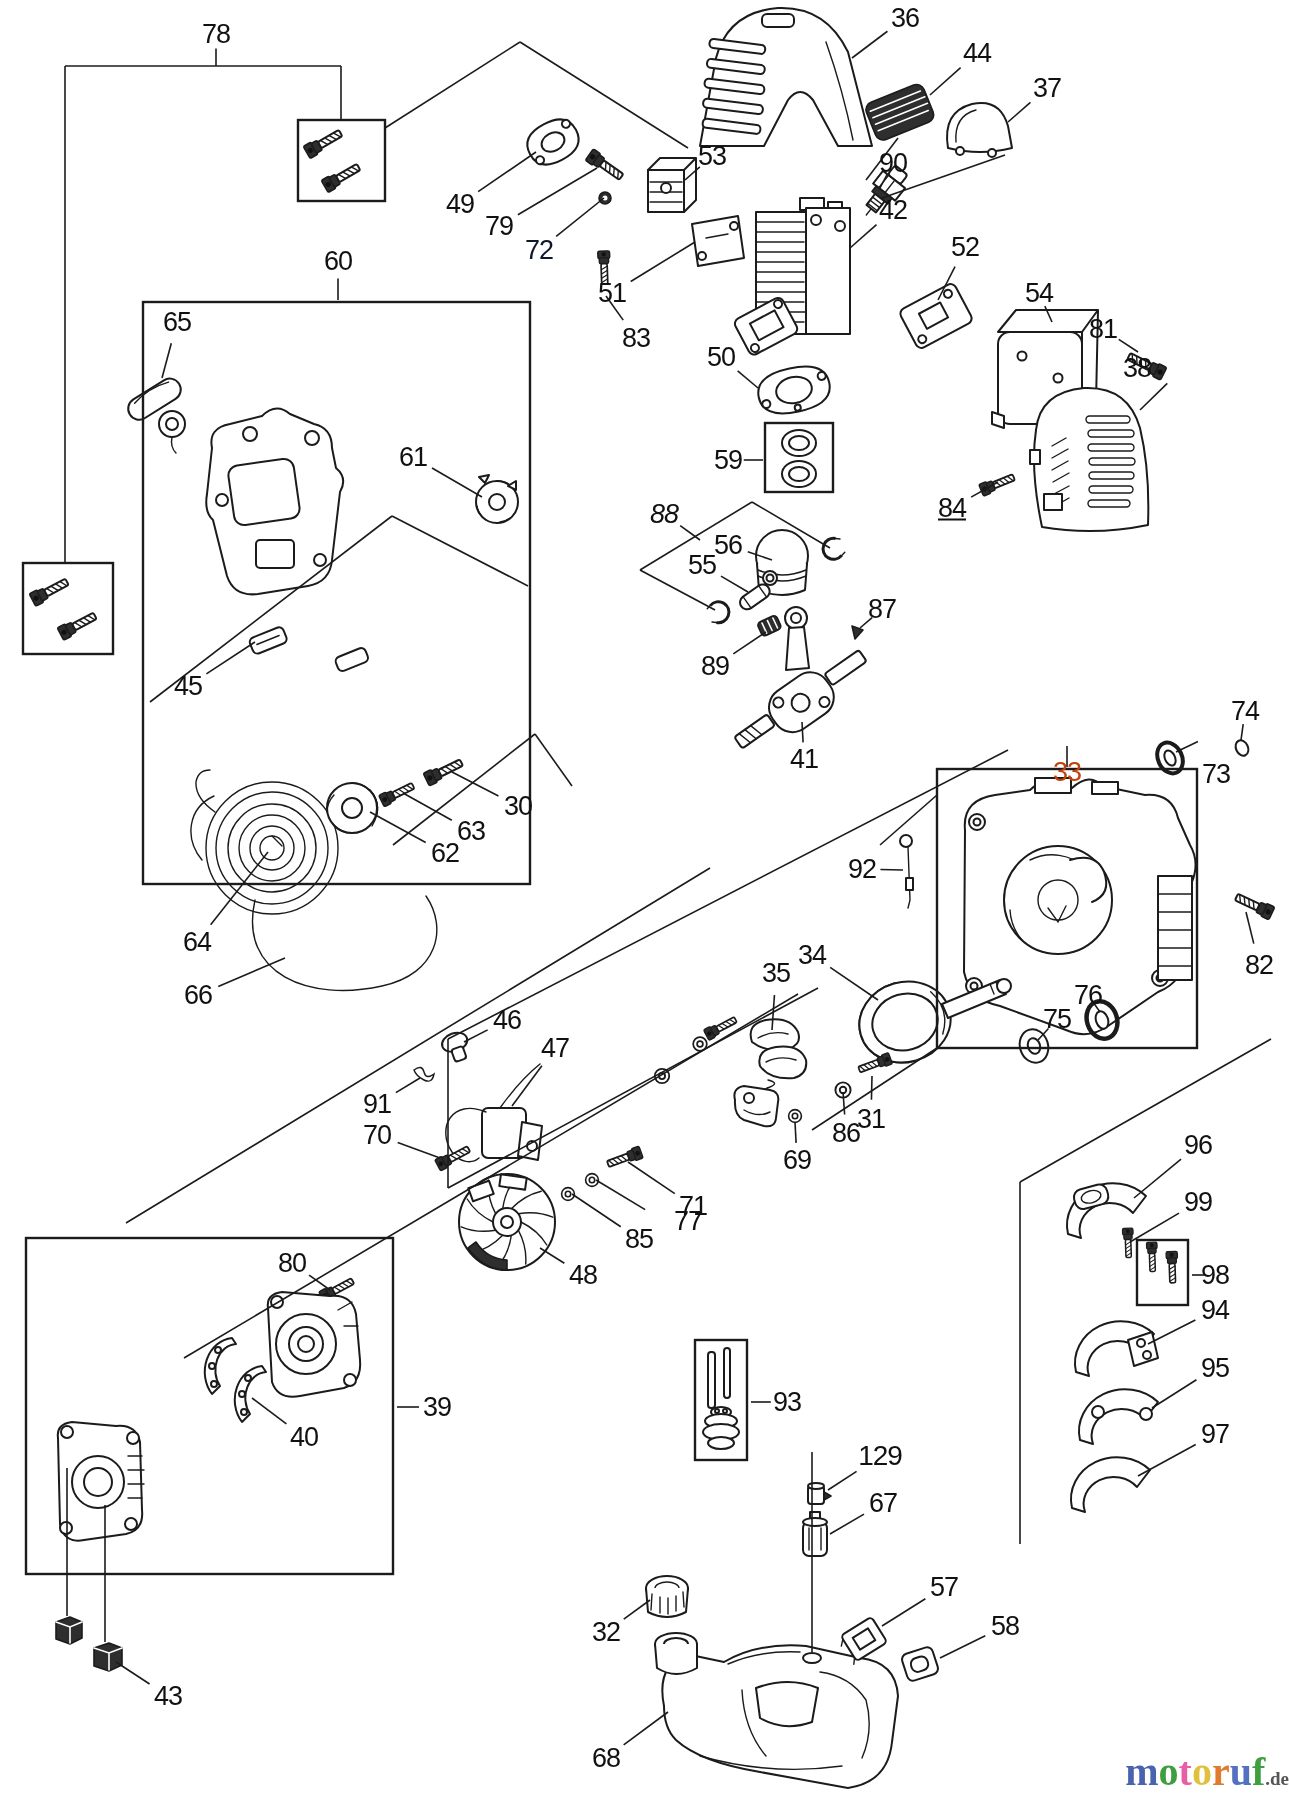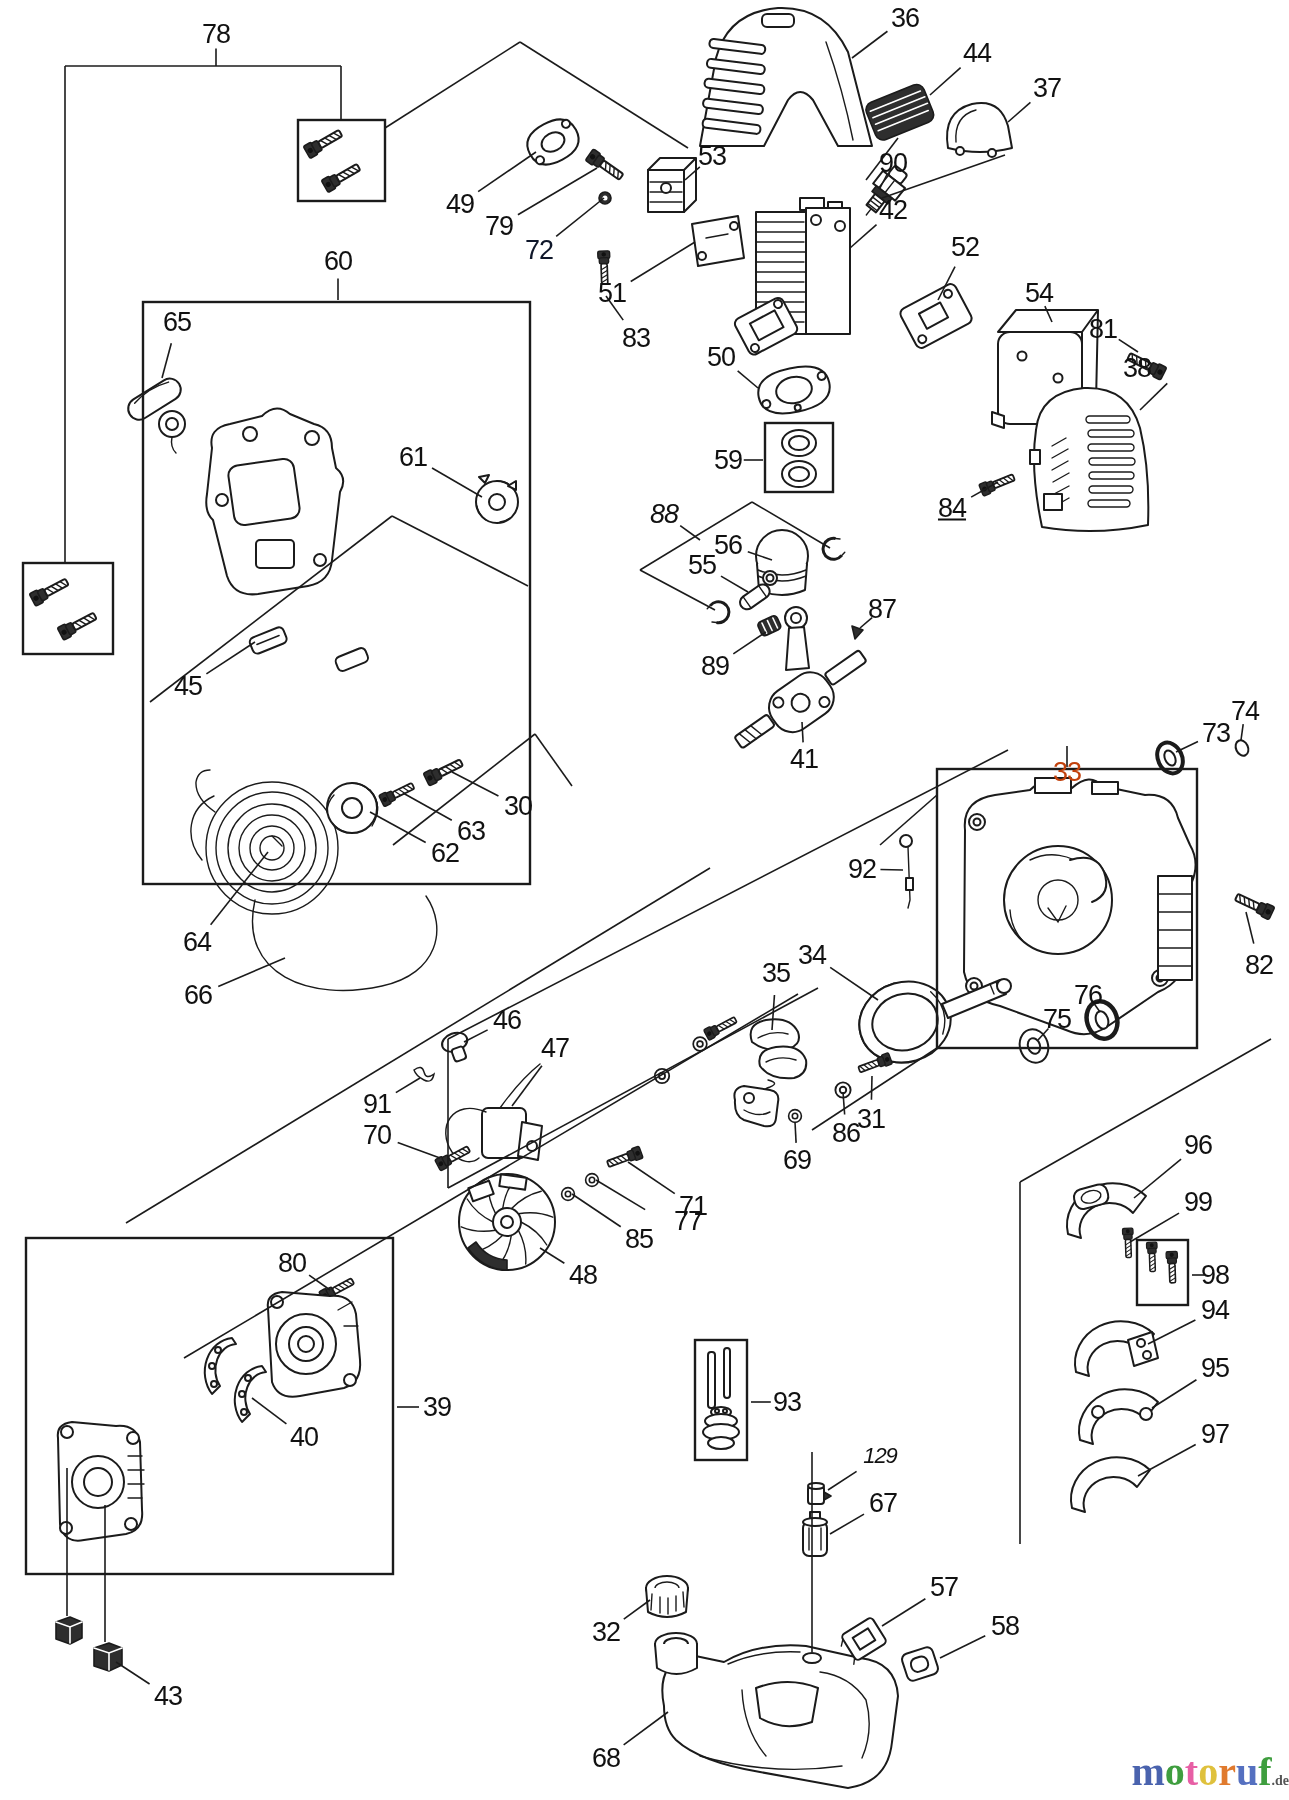--- a/index.html
+++ b/index.html
@@ -1,31 +1,31 @@
 <!DOCTYPE html>
 <html><head>
 <meta charset="utf-8">
 <style>
   html,body{margin:0;padding:0;background:#fff;}
   #stage{position:relative;width:1289px;height:1800px;background:#ffffff;overflow:hidden;
          font-family:"Liberation Sans",sans-serif;}
   #parts-svg,#overlay-svg{position:absolute;left:0;top:0;}
   .part-label{position:absolute;transform:translate(-50%,-50%);font-size:27px;line-height:1;
               color:#111;letter-spacing:-1px;white-space:nowrap;}
-  .part-label.small{font-size:22px;font-style:italic;}
+  .part-label.small{font-size:28px;}
   .ln{stroke:#1b1b1b;stroke-width:1.6;fill:none;}
   .bx{stroke:#1b1b1b;stroke-width:2.4;fill:none;}
   .p{stroke:#1b1b1b;stroke-width:2;fill:#fff;stroke-linejoin:round;stroke-linecap:round;}
   .pt{stroke:#1b1b1b;stroke-width:1.4;fill:none;stroke-linecap:round;}
   .pd{stroke:#1b1b1b;stroke-width:1.6;fill:#2e2e2e;stroke-linejoin:round;}
   .pw{stroke:#fff;stroke-width:1.6;fill:none;stroke-linecap:round;}
   #watermark{position:absolute;left:1118px;top:1748px;width:171px;height:52px;
              font-family:"Liberation Serif",serif;font-weight:bold;font-size:40px;line-height:48px;
              text-align:right;white-space:nowrap;}
-  #watermark .suffix{font-size:14px;font-weight:bold;}
+  #watermark .suffix{font-size:19px;font-weight:bold;}
 </style>
 </head>
 <body>
 
 <div id="stage">
 
   <svg id="parts-svg" width="1289" height="1800" viewBox="0 0 1289 1800">
     <defs>
       <g id="sym-screw">
         <rect x="-13" y="-7" width="9" height="14" rx="2" class="pd"></rect>
@@ -606,21 +606,21 @@
       <div class="part-label" style="left: 882px; top: 609px; color: rgb(17, 17, 17);">87</div>
       <div class="part-label" style="left: 804px; top: 759px; color: rgb(17, 17, 17);">41</div>
       <div class="part-label" style="left: 413px; top: 457px; color: rgb(17, 17, 17);">61</div>
       <div class="part-label" style="left: 188px; top: 686px; color: rgb(17, 17, 17);">45</div>
       <div class="part-label" style="left: 518px; top: 806px; color: rgb(17, 17, 17);">30</div>
       <div class="part-label" style="left: 471px; top: 831px; color: rgb(17, 17, 17);">63</div>
       <div class="part-label" style="left: 445px; top: 853px; color: rgb(17, 17, 17);">62</div>
       <div class="part-label" style="left: 197px; top: 942px; color: rgb(17, 17, 17);">64</div>
       <div class="part-label" style="left: 198px; top: 995px; color: rgb(17, 17, 17);">66</div>
       <div class="part-label" style="left: 1067px; top: 772px; color: #c2410c;">33</div>
-      <div class="part-label" style="left: 1216px; top: 733px; color: rgb(17, 17, 17);">73</div>
+      <div class="part-label" style="left: 1216px; top: 774px; color: rgb(17, 17, 17);">73</div>
       <div class="part-label" style="left: 1245px; top: 711px; color: rgb(17, 17, 17);">74</div>
       <div class="part-label" style="left: 862px; top: 869px; color: rgb(17, 17, 17);">92</div>
       <div class="part-label" style="left: 1259px; top: 965px; color: rgb(17, 17, 17);">82</div>
       <div class="part-label" style="left: 1088px; top: 995px; color: rgb(17, 17, 17);">76</div>
       <div class="part-label" style="left: 1057px; top: 1019px; color: rgb(17, 17, 17);">75</div>
       <div class="part-label" style="left: 812px; top: 955px; color: rgb(17, 17, 17);">34</div>
       <div class="part-label" style="left: 776px; top: 973px; color: rgb(17, 17, 17);">35</div>
       <div class="part-label" style="left: 507px; top: 1020px; color: rgb(17, 17, 17);">46</div>
       <div class="part-label" style="left: 555px; top: 1048px; color: rgb(17, 17, 17);">47</div>
       <div class="part-label" style="left: 377px; top: 1104px; color: rgb(17, 17, 17);">91</div>

